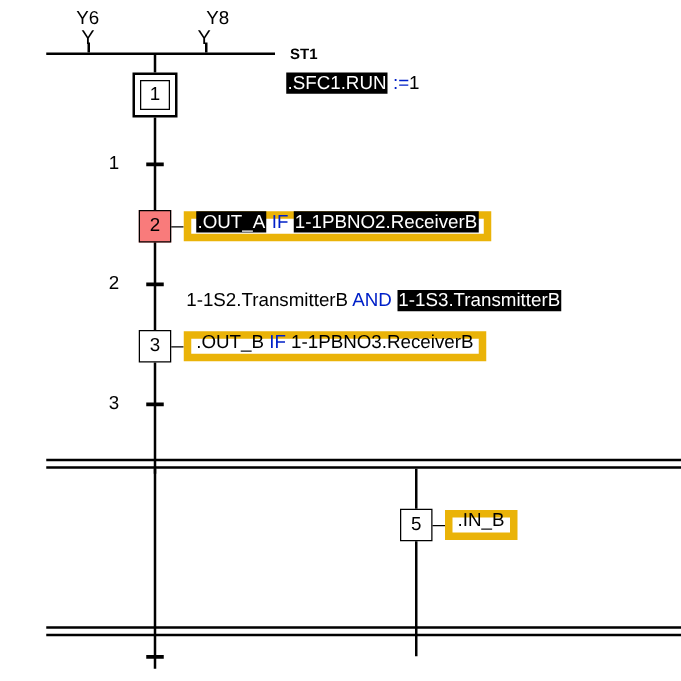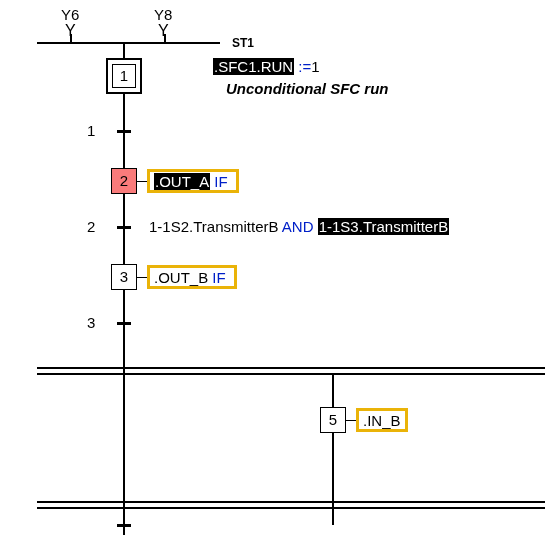--- a/index.html
+++ b/index.html
@@ -94,27 +94,27 @@
     white-space: nowrap;
   }
   .inv {
     background: #000;
     color: #fff;
     padding: 0 1px;
   }
   .kw { color: #0020c8; }
   .action-box {
     position: absolute;
-    border: 3px solid #eab308;
+    border: 6px solid #eab308;
     background: #fff;
     font-size: 15px;
     padding: 1px 4px;
     white-space: nowrap;
     display: flex;
-    align-items: flex-start;
+    align-items: flex-end;
   }
   .action-link {
     position: absolute;
     height: 1px;
     background: #000;
   }
   .bottom-expr {
     position: absolute;
     font-size: 15px;
   }
@@ -122,70 +122,71 @@
   .bottom-expr .t2 { color: #008; }
   .bottom-expr .t3 { color: #000; }
   .bottom-expr .t4 { color: #0a8; }
 </style>
 </head>
 <body>
 
 <div class="canvas">
 
   <div class="y-label" style="left:24px; top:6px;">Y6</div>
-  <div class="y-label" style="left:117px; top:6px;">Y8</div>
+  <div class="y-label" style="left:128px; top:6px;">Y8</div>
 
   <div class="y-tick" style="left:28px; top:22px;">Y</div>
   <div class="y-tick" style="left:121px; top:22px;">Y</div>
 
   <div class="hline" style="left:0; top:42px; width:183px;"></div>
 
   <div class="vline" style="left:33px; top:34px; height:8px;"></div>
   <div class="vline" style="left:127px; top:34px; height:8px;"></div>
 
   <div class="vline" style="left:86px; top:44px; height:335px;"></div>
 
   <div class="step-box-outer" style="left:69px; top:58px; width:36px; height:36px;"></div>
   <div class="step-box-inner" style="left:75px; top:64px; width:24px; height:24px;">1</div>
 
   <div class="hdr-title" style="left:195px; top:36px;">ST1</div>
-  <div class="hdr-cmd" style="left:176px; top:58px;">
+  <div class="hdr-cmd" style="left:192px; top:58px;">
     <span class="inv">.SFC1.RUN</span>
     <span> </span><span class="kw">:=</span><span>1</span>
   </div>
-  <div class="hdr-comment" style="left:189px; top:80px;">Unconditional SFC run</div>
 
   <div class="trans-tick" style="left:80px; top:130px;"></div>
   <div class="trans-label" style="left:50px; top:122px;">1</div>
 
   <div class="step-box active" style="left:74px; top:168px; width:26px; height:26px;">2</div>
 
   <div class="action-link" style="left:100px; top:181px; width:10px;"></div>
   <div class="action-box" style="left:110px; top:169px; height:24px;">
     <span class="inv">.OUT_A</span>
     <span>&nbsp;</span>
       <span class="kw">IF</span>
       <span>&nbsp;</span>
+    <span class="inv">1-1PBNO2.ReceiverB</span>
   </div>
 
   <div class="trans-tick" style="left:80px; top:226px;"></div>
   <div class="trans-label" style="left:50px; top:218px;">2</div>
-  <div class="expr" style="left:112px; top:218px;">
+  <div class="expr" style="left:112px; top:232px;">
     <span>1-1S2.TransmitterB</span>
     <span class="kw">AND</span>
     <span class="inv">1-1S3.TransmitterB</span>
   </div>
 
   <div class="step-box" style="left:74px; top:264px; width:26px; height:26px;">3</div>
   <div class="action-link" style="left:100px; top:277px; width:10px;"></div>
   <div class="action-box" style="left:110px; top:265px; height:24px;">
     <span>.OUT_B</span>
     <span>&nbsp;</span>
       <span class="kw">IF</span>
       <span>&nbsp;</span>
+    <span>1-1PBNO3.ReceiverB</span>
   </div>
 
   <div class="trans-tick" style="left:80px; top:322px;"></div>
   <div class="trans-label" style="left:50px; top:314px;">3</div>
 
   <div class="hline" style="left:0; top:367px; width:545px;"></div>
   <div class="hline" style="left:0; top:373px; width:545px;"></div>
 
   <div class="vline" style="left:295px; top:375px; height:150px;"></div>
 

